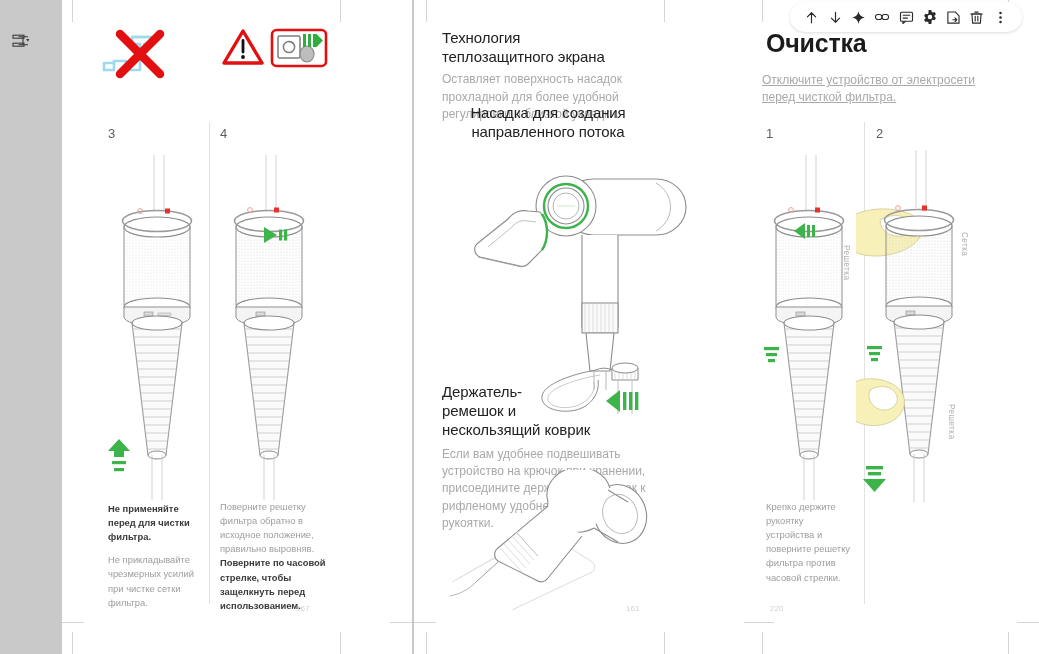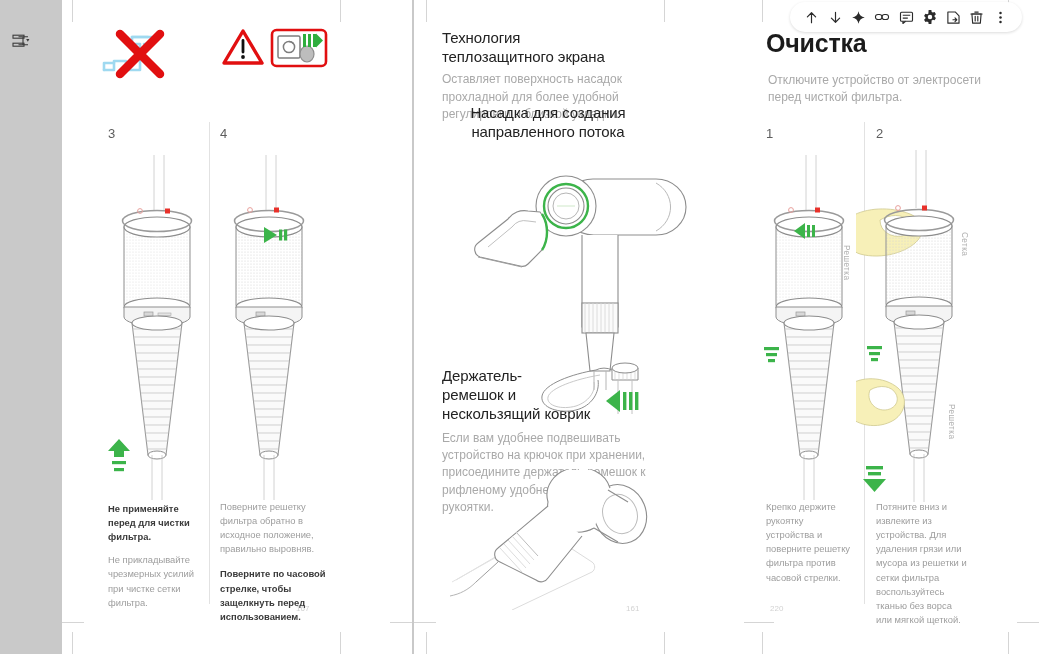--- a/index.html
+++ b/index.html
@@ -303,21 +303,21 @@
 
         <g class="grn" transform="translate(50,72)">
           <path d="M0 0 L13 8 L0 16 Z"></path>
           <rect x="15" y="2.5" width="3.2" height="11"></rect>
           <rect x="20" y="2.5" width="3.2" height="11"></rect>
         </g>
       </svg>
     </div>
 
     <div class="col" style="left:158px; top:500px; width:106px;">
-      <p class="body-md" style="margin-bottom:11px;">Поверните решетку фильтра обратно в исходное положение, правильно выровняв.</p>
+      <p class="body-md" style="">Поверните решетку фильтра обратно в исходное положение, правильно выровняв.</p>
       <p class="body-dk">Поверните по часовой стрелке, чтобы защелкнуть перед использованием.</p>
     </div>
 
     <div class="pagenum" style="position:absolute; left:234px; top:604px;">167</div>
   </div>
 
   <div class="sheet" id="mid-sheet">
 
     <div class="mark vmark" style="left:12px;  top:0;"></div>
     <div class="mark vmark" style="left:250px; top:0;"></div>
@@ -370,21 +370,21 @@
             <path d="M145 128 V158"></path>
               <path d="M149 128 V158"></path>
           </g>
           <path d="M122 158 L126 196 h20 L150 158 Z" fill="#fff" stroke="#8d8d8d" stroke-width="1.1"></path>
           <path d="M130 196 V215 M142 196 V215" stroke="#b5b5b5" stroke-width="1" fill="none"></path>
         </g>
       </svg>
     </div>
 
     <div class="col" style="left:28px; top:366px; width:212px;">
-      <h2 class="h2" style="white-space:pre-line;">Держатель-
+      <h2 class="h2" style="white-space:pre-line;margin-top:16px;">Держатель-
 ремешок и
 нескользящий коврик</h2>
       <p class="body-sm" style="margin-top:6px;">Если вам удобнее подвешивать устройство на крючок при хранении, присоедините держатель-ремешок к рифленому удобнее у основания рукоятки.</p>
     </div>
 
     <div class="art" style="left:120px; top:362px;">
       <svg width="130" height="92" viewBox="0 0 130 92">
 
         <g>
           <path d="M78 6 h26 v12 h-26 z" fill="#fff" stroke="#8d8d8d" stroke-width="1"></path>
@@ -449,21 +449,21 @@
 
     <div class="mark vmark" style="left:10px;  top:0;"></div>
     <div class="mark vmark" style="left:256px; top:0;"></div>
     <div class="mark vmark" style="left:10px;  bottom:0;"></div>
     <div class="mark vmark" style="left:256px; bottom:0;"></div>
     <div class="mark hmark" style="left:0; top:622px;"></div>
     <div class="mark hmark" style="right:0; top:622px;"></div>
 
     <h1 class="h1" style="position:absolute; left:14px; top:28px; font-size:25px;">Очистка</h1>
 
-    <p class="body-sm" style="position:absolute; left:16px; top:72px; width:220px;">Отключите устройство от электросети перед чисткой фильтра.</p>
+    <p class="body-sm" style="position:absolute; left:10px; top:72px; width:220px;text-decoration:underline;">Отключите устройство от электросети перед чисткой фильтра.</p>
 
     <div class="divider" style="left:112px; top:122px; height:482px;"></div>
 
     <div class="col" style="left:14px; top:126px;">
       <div class="stepnum">1</div>
     </div>
 
     <div class="art" style="left:6px; top:155px;">
       <svg width="105" height="345" viewBox="0 0 105 345">
         <path d="M48 0 V55 M58 0 V55" class="ln-lt"></path>
@@ -584,20 +584,17 @@
           <rect x="6" y="0" width="17" height="3.4"></rect>
           <rect x="8" y="6" width="13" height="3.4"></rect>
           <path d="M3 13 L26 13 L14.5 26 Z"></path>
         </g>
       </svg>
     </div>
 
     <div class="vlabel" style="position:absolute; left:208px; top:232px;">Сетка</div>
     <div class="vlabel" style="position:absolute; left:195px; top:404px;">Решетка</div>
 
-    <div class="col" style="left:124px; top:500px; width:94px;">
-      <p class="body-md">Потяните вниз и извлеките из устройства. Для удаления грязи или мусора из решетки и сетки фильтра воспользуйтесь тканью без ворса или мягкой щеткой.</p>
-    </div>
 
     <div class="pagenum" style="position:absolute; left:18px; top:604px;">220</div>
   </div>
 
 </div>
 
 </body></html>

